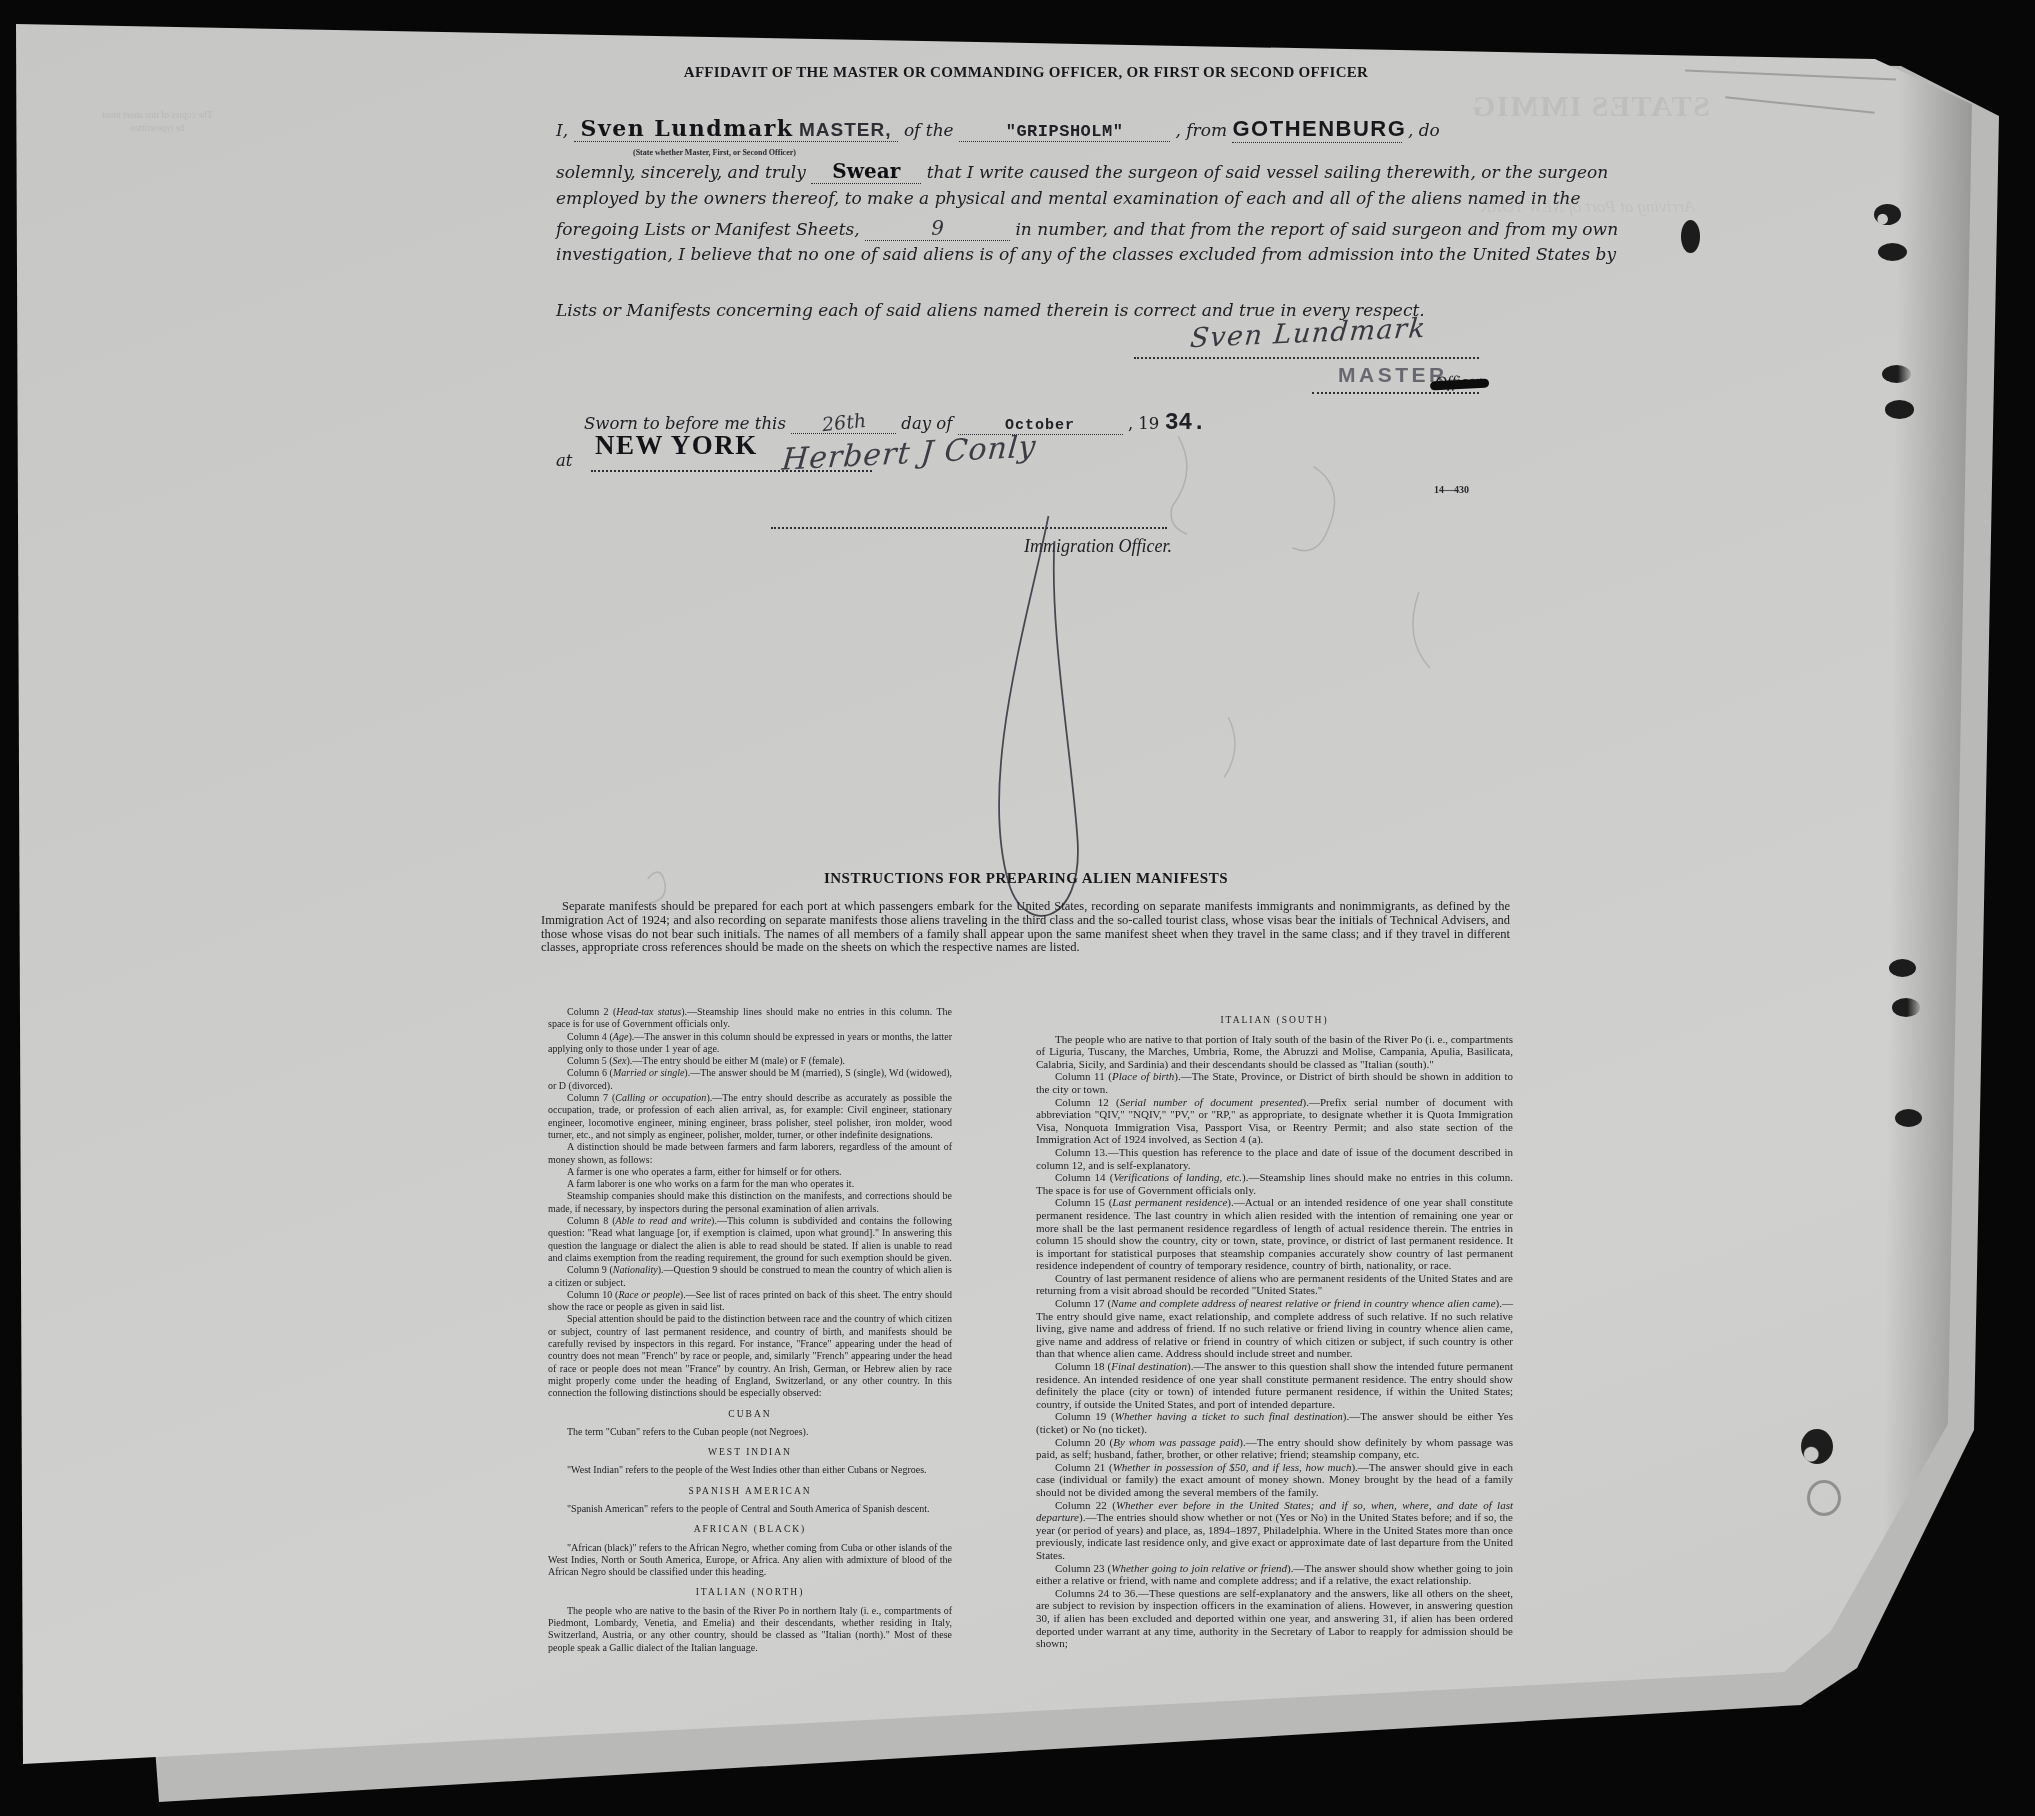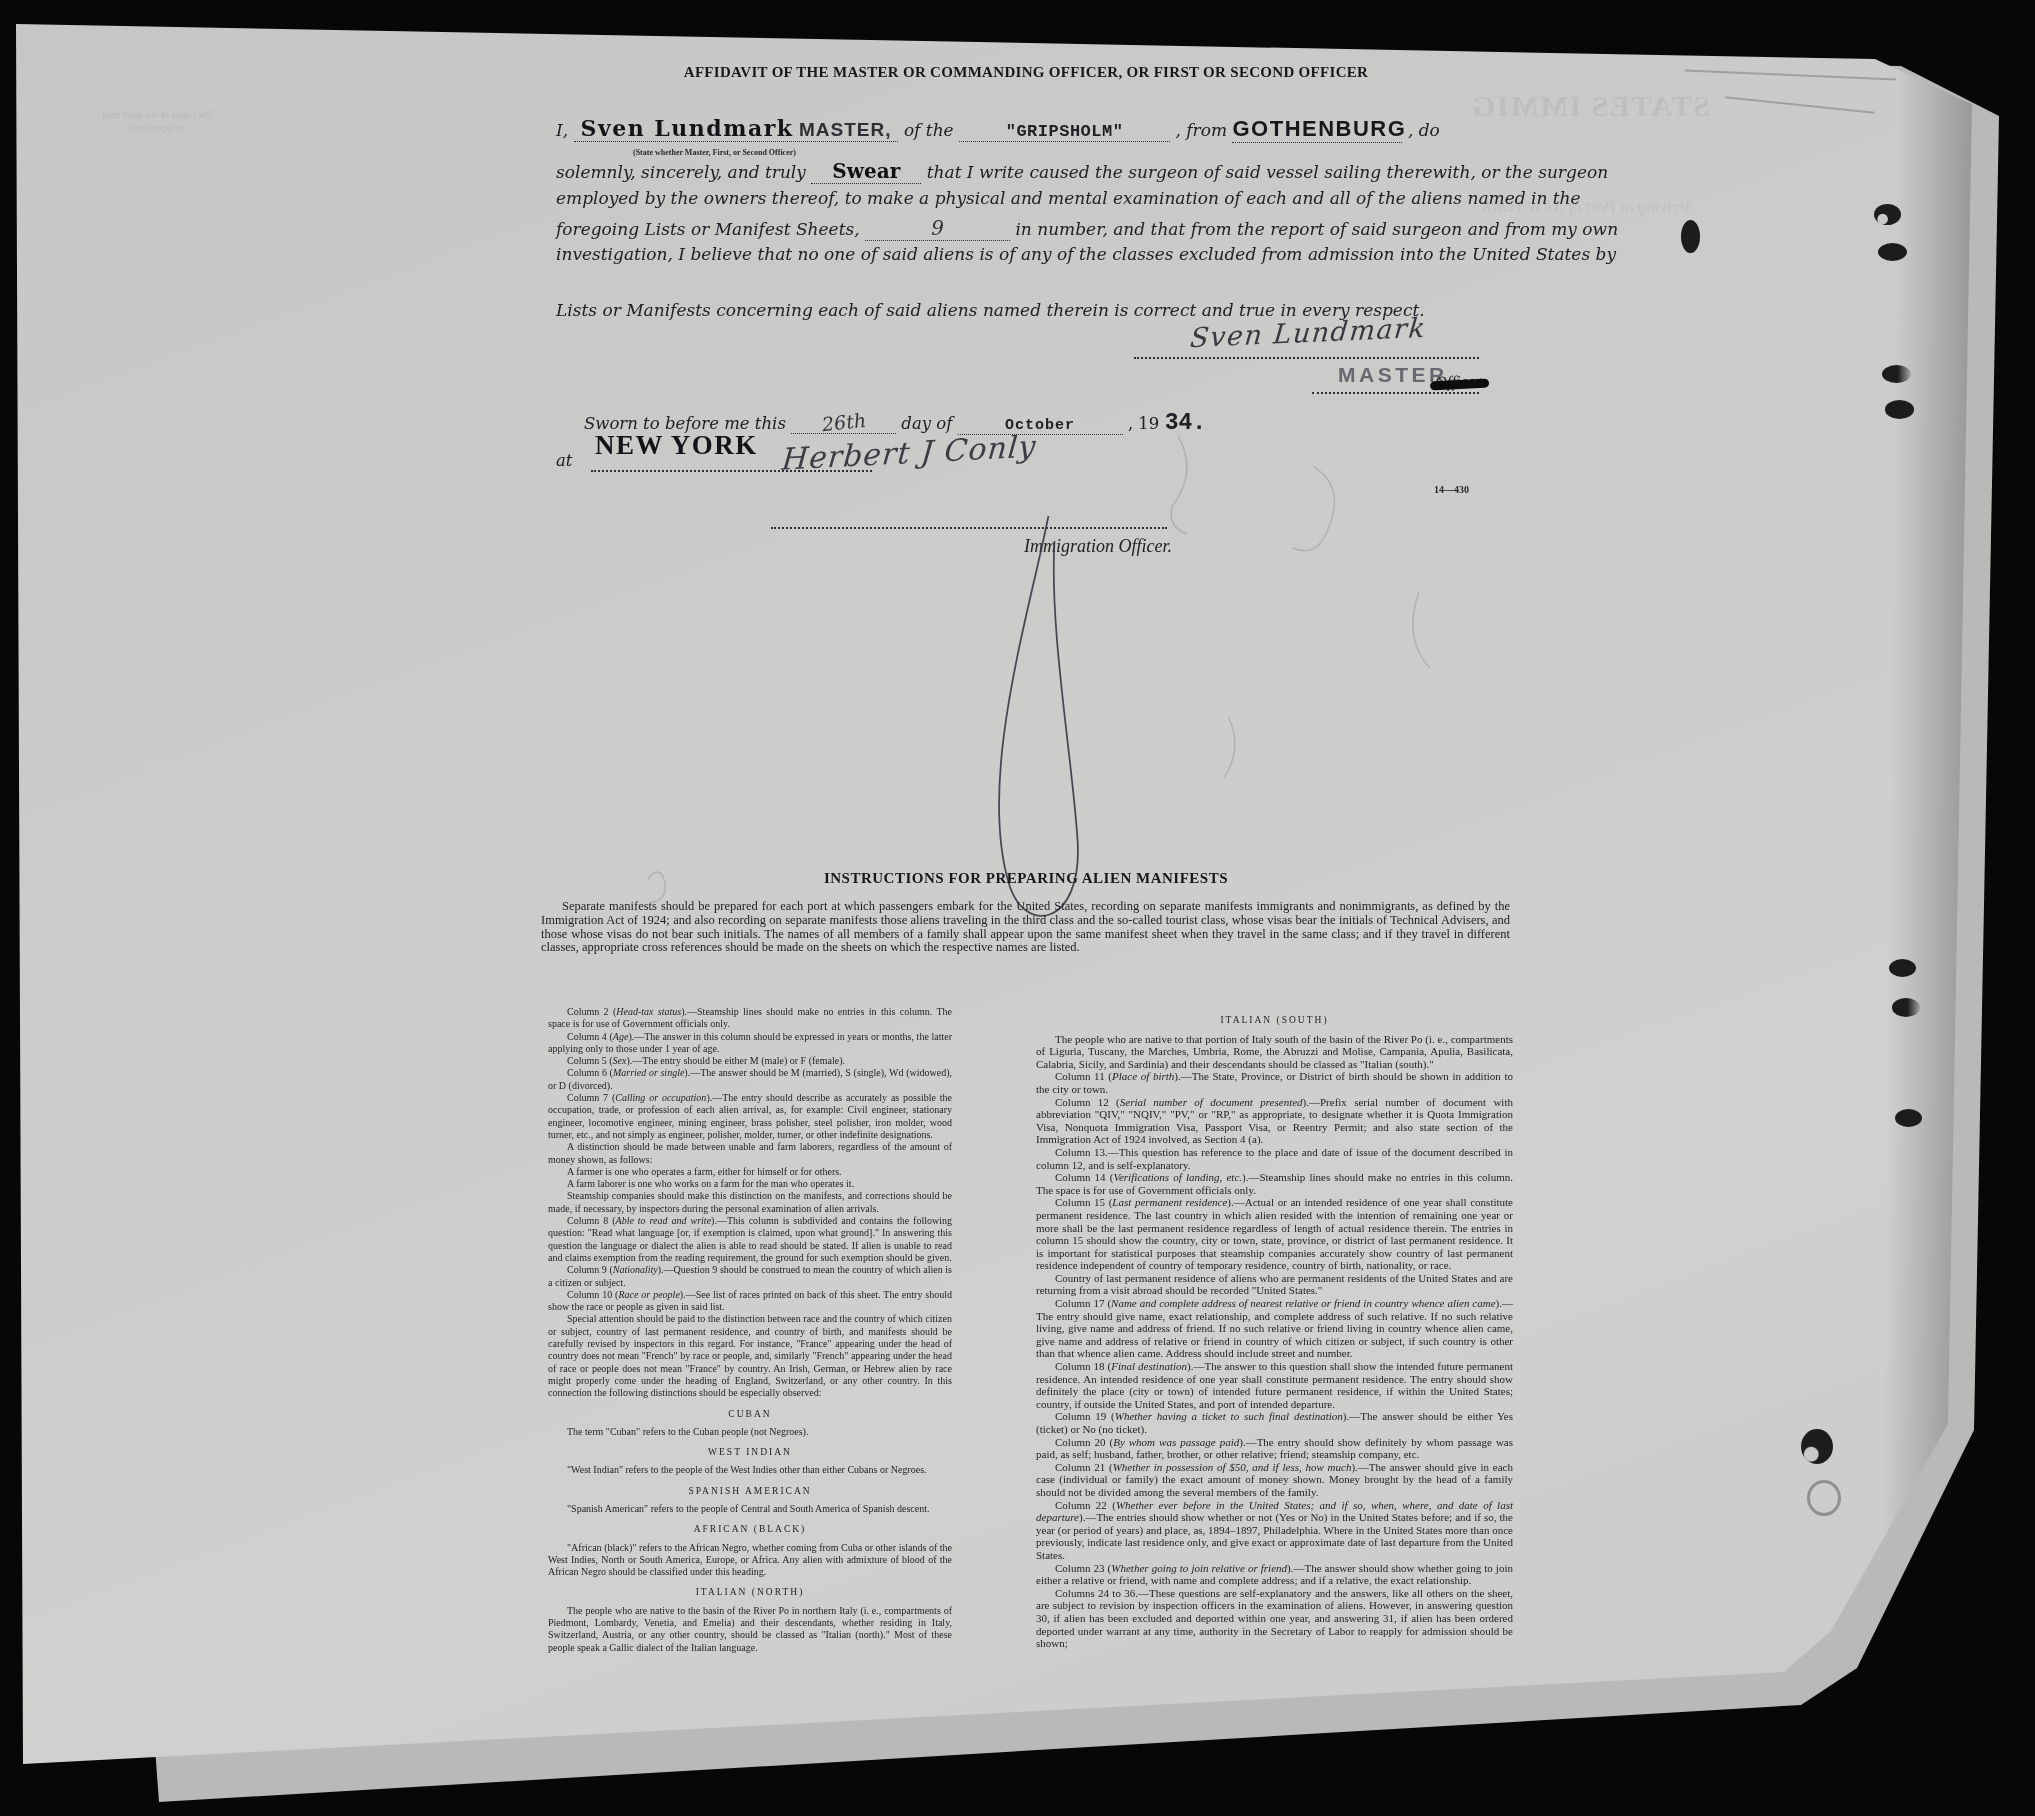--- a/index.html
+++ b/index.html
@@ -163,21 +163,21 @@
     <div class="ins-title">INSTRUCTIONS FOR PREPARING ALIEN MANIFESTS</div>
     <div class="ins-intro">Separate manifests should be prepared for each port at which passengers embark for the United States, recording on separate manifests immigrants and nonimmigrants, as defined by the Immigration Act of 1924; and also recording on separate manifests those aliens traveling in the third class and the so-called tourist class, whose visas bear the initials of Technical Advisers, and those whose visas do not bear such initials.  The names of all members of a family shall appear upon the same manifest sheet when they travel in the same class; and if they travel in different classes, appropriate cross references should be made on the sheets on which the respective names are listed.</div>
 
     <div class="cols">
       <div class="colL">
           <div class="col-para">Column 2 (<i>Head-tax status</i>).—Steamship lines should make no entries in this column.  The space is for use of Government officials only.</div>
           <div class="col-para">Column 4 (<i>Age</i>).—The answer in this column should be expressed in years or months, the latter applying only to those under 1 year of age.</div>
           <div class="col-para">Column 5 (<i>Sex</i>).—The entry should be either M (male) or F (female).</div>
           <div class="col-para">Column 6 (<i>Married or single</i>).—The answer should be M (married), S (single), Wd (widowed), or D (divorced).</div>
           <div class="col-para">Column 7 (<i>Calling or occupation</i>).—The entry should describe as accurately as possible the occupation, trade, or profession of each alien arrival, as, for example: Civil engineer, stationary engineer, locomotive engineer, mining engineer, brass polisher, steel polisher, iron molder, wood turner, etc., and not simply as engineer, polisher, molder, turner, or other indefinite designations.</div>
-          <div class="col-para">A distinction should be made between unable and farm laborers, regardless of the amount of money shown, as follows:</div>
+          <div class="col-para">A distinction should be made between farmers and farm laborers, regardless of the amount of money shown, as follows:</div>
           <div class="col-para">A farmer is one who operates a farm, either for himself or for others.</div>
           <div class="col-para">A farm laborer is one who works on a farm for the man who operates it.</div>
           <div class="col-para">Steamship companies should make this distinction on the manifests, and corrections should be made, if necessary, by inspectors during the personal examination of alien arrivals.</div>
           <div class="col-para">Column 8 (<i>Able to read and write</i>).—This column is subdivided and contains the following question: "Read what language [or, if exemption is claimed, upon what ground]."  In answering this question the language or dialect the alien is able to read should be stated.  If alien is unable to read and claims exemption from the reading requirement, the ground for such exemption should be given.</div>
           <div class="col-para">Column 9 (<i>Nationality</i>).—Question 9 should be construed to mean the country of which alien is a citizen or subject.</div>
           <div class="col-para">Column 10 (<i>Race or people</i>).—See list of races printed on back of this sheet.  The entry should show the race or people as given in said list.</div>
           <div class="col-para">Special attention should be paid to the distinction between race and the country of which citizen or subject, country of last permanent residence, and country of birth, and manifests should be carefully revised by inspectors in this regard.  For instance, "France" appearing under the head of country does not mean "French" by race or people, and, similarly "French" appearing under the head of race or people does not mean "France" by country.  An Irish, German, or Hebrew alien by race might properly come under the heading of England, Switzerland, or any other country.  In this connection the following distinctions should be especially observed:</div>
           <div class="col-heading">CUBAN</div>
           <div class="col-para">The term "Cuban" refers to the Cuban people (not Negroes).</div>
           <div class="col-heading">WEST INDIAN</div>

